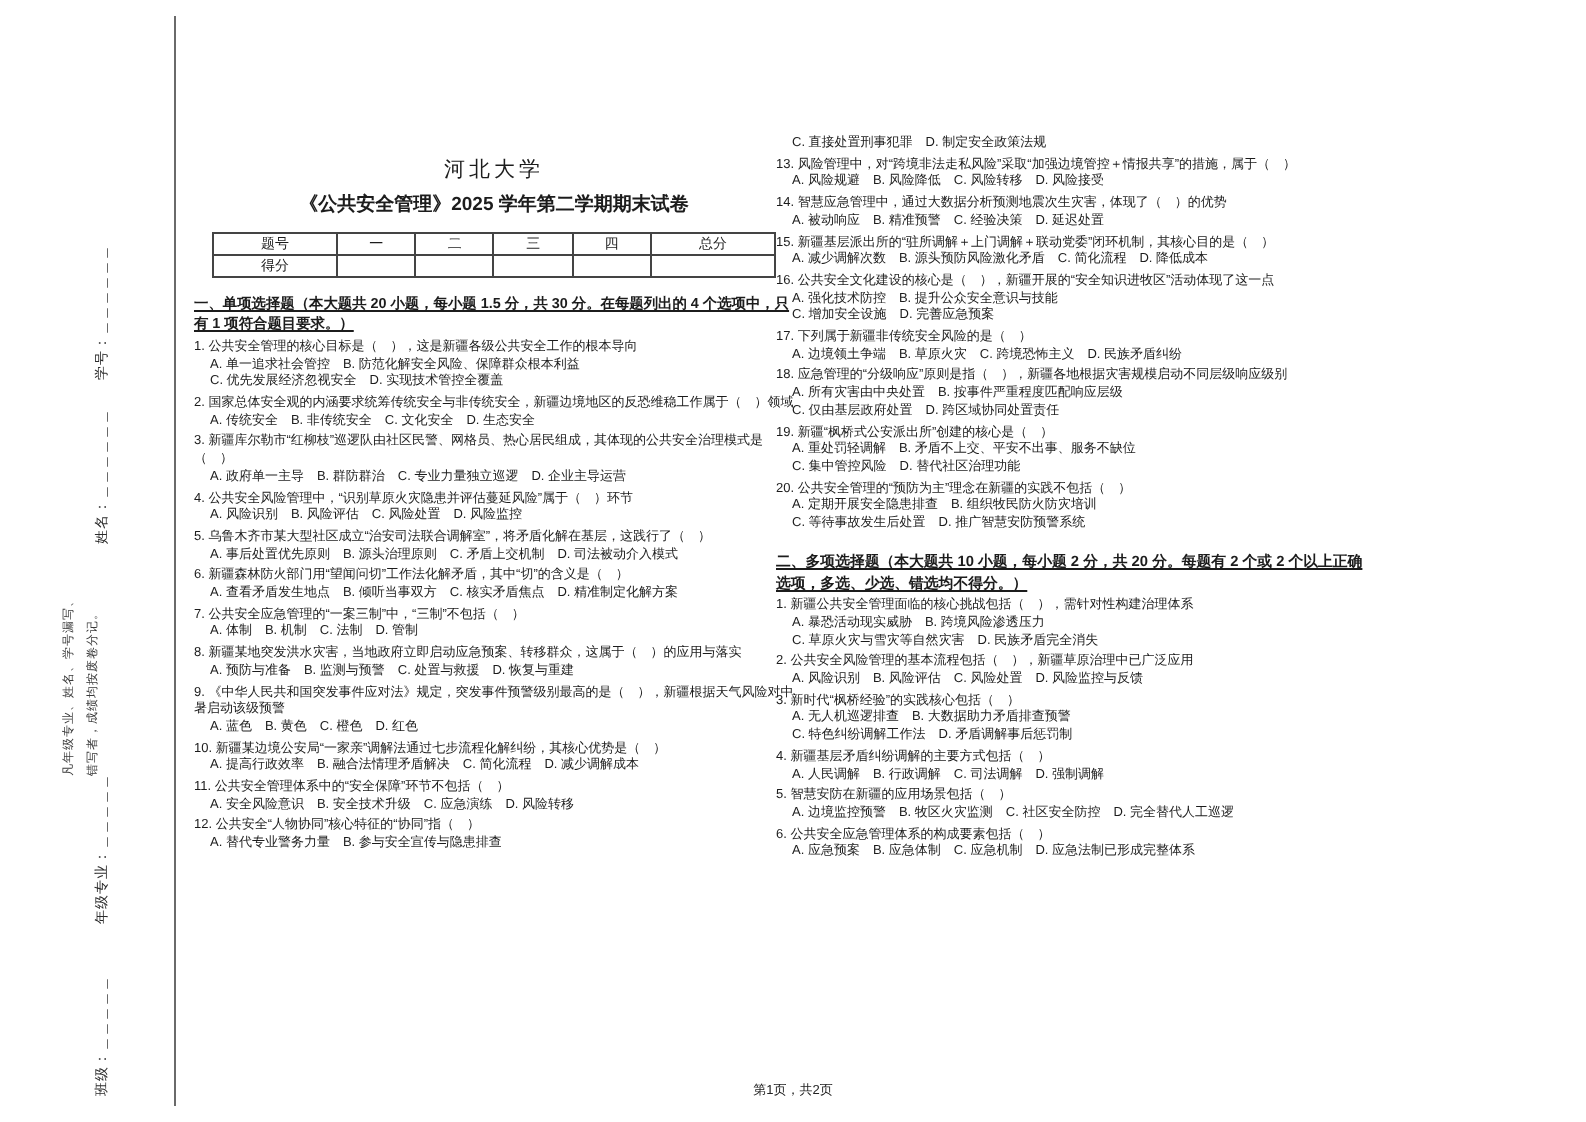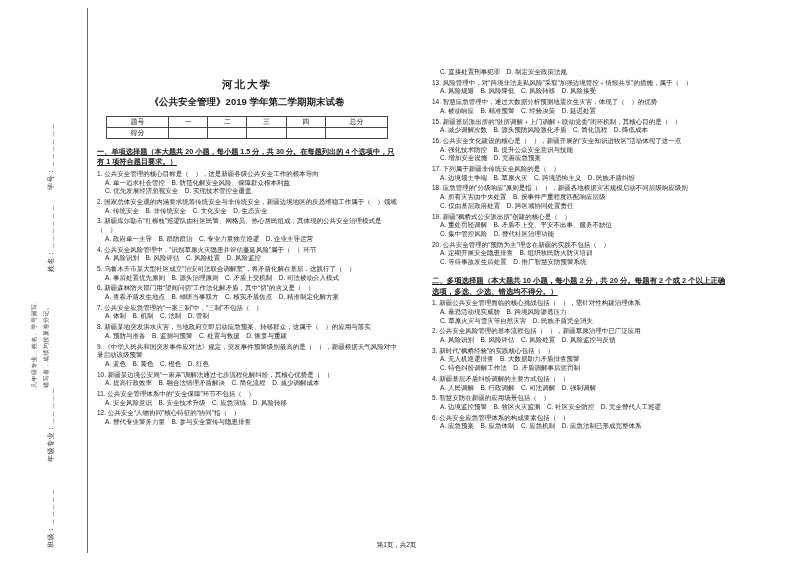--- a/index.html
+++ b/index.html
@@ -22,23 +22,23 @@
     transform-origin:left top;
     font-size:7px;
     letter-spacing:0.5px;
     white-space:nowrap;
     color:#2a2a2a;
   }
   .v-warn { font-size:6px; color:#3a3a3a; }
 
   
   .col-left  { position:absolute; left:97px;  top:78px; width:300px; }
-  .col-right { position:absolute; left:432px; top:68px; width:296px; }
-
-  .university { text-align:center; font-weight:bold; font-size:10.5px; letter-spacing:2px; }
+  .col-right { position:absolute; left:388px; top:68px; width:296px; }
+
+  .university { text-align:center; font-weight:normal; font-size:10.5px; letter-spacing:2px; }
   .exam-title { text-align:center; font-weight:bold; font-size:9.5px; margin-top:4px; }
 
   .score-table { width:94%; margin:7px auto 0 auto; border-collapse:collapse; font-size:7px; }
   .score-table td { border:1px solid #444; height:11px; text-align:center; padding:0 2px; }
 
   .sec-heading { font-weight:bold; font-size:7.2px; line-height:1.45; margin-top:8px;text-decoration:underline; }
   .sec-heading.second { margin-top:9px; font-size:7.4px; }
 
   .question { margin-top:2px; font-size:6.5px; line-height:1.34; }
   .q-stem { }
@@ -60,21 +60,21 @@
     <div class="v-item" style="left:46px; top:190px;">学号：＿＿＿＿＿＿</div>
     <div class="v-item" style="left:46px; top:272px;">姓名：＿＿＿＿＿＿</div>
     <div class="v-item v-warn" style="left:30px; top:388px;">凡年级专业、姓名、学号漏写、</div>
     <div class="v-item v-warn" style="left:42px; top:388px;">错写者，成绩均按废卷分记。</div>
     <div class="v-item" style="left:46px; top:462px;">年级专业：＿＿＿＿＿</div>
     <div class="v-item" style="left:46px; top:548px;">班级：＿＿＿＿＿</div>
   </div>
 
   <div class="col-left">
     <div class="university">河北大学</div>
-    <div class="exam-title">《公共安全管理》2019 学年第二学期期末试卷</div>
+    <div class="exam-title">《公共安全管理》2025 学年第二学期期末试卷</div>
 
     <table class="score-table">
       <tbody>
           <tr>
         <td>题号</td>
         <td>一</td>
         <td>二</td>
         <td>三</td>
         <td>四</td>
         <td>总分</td>

